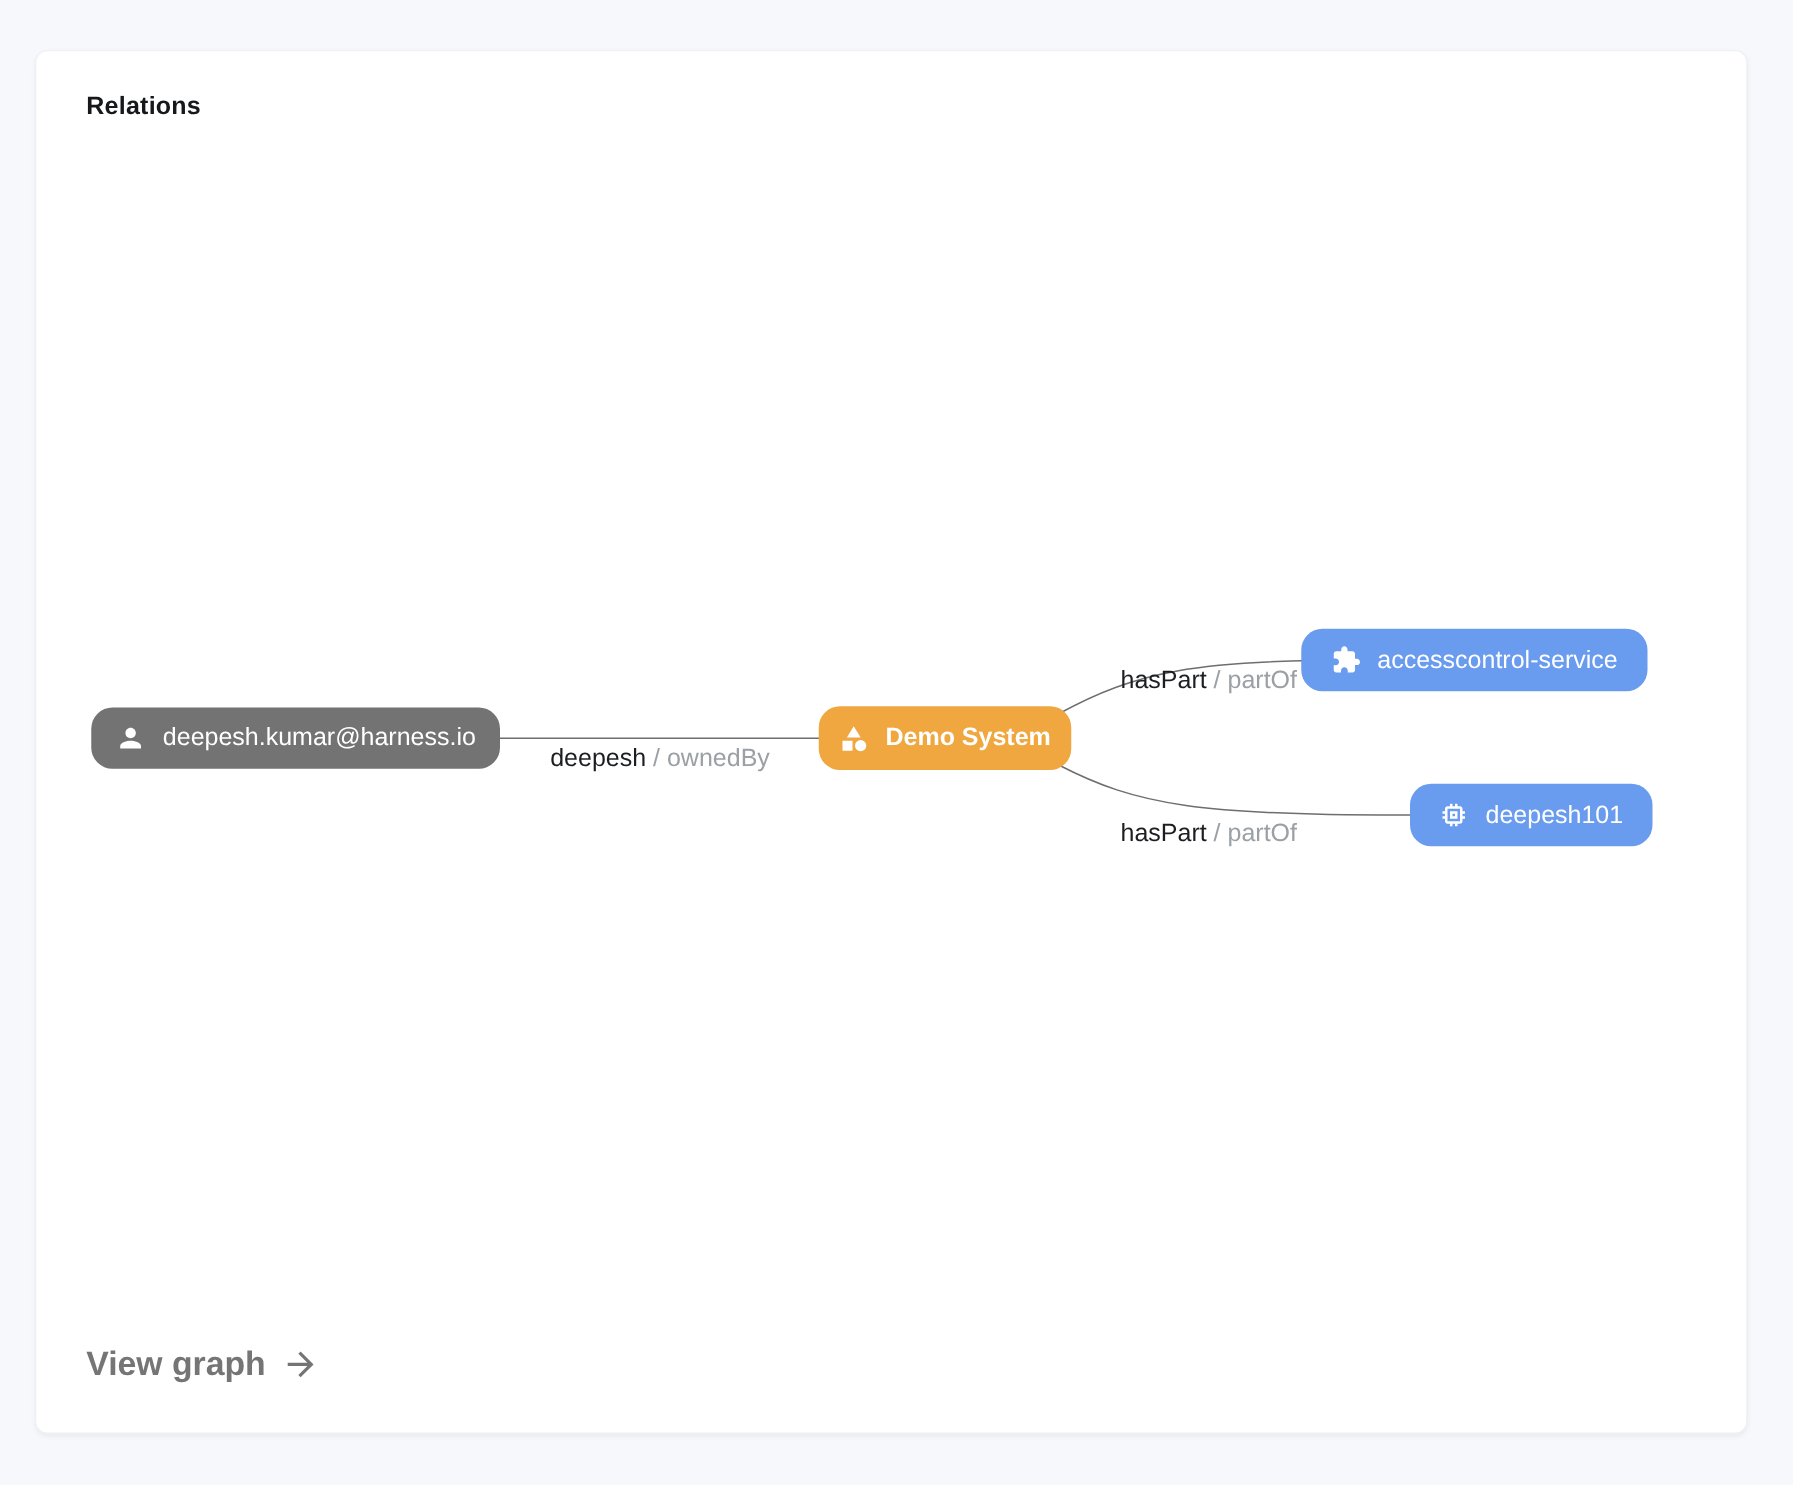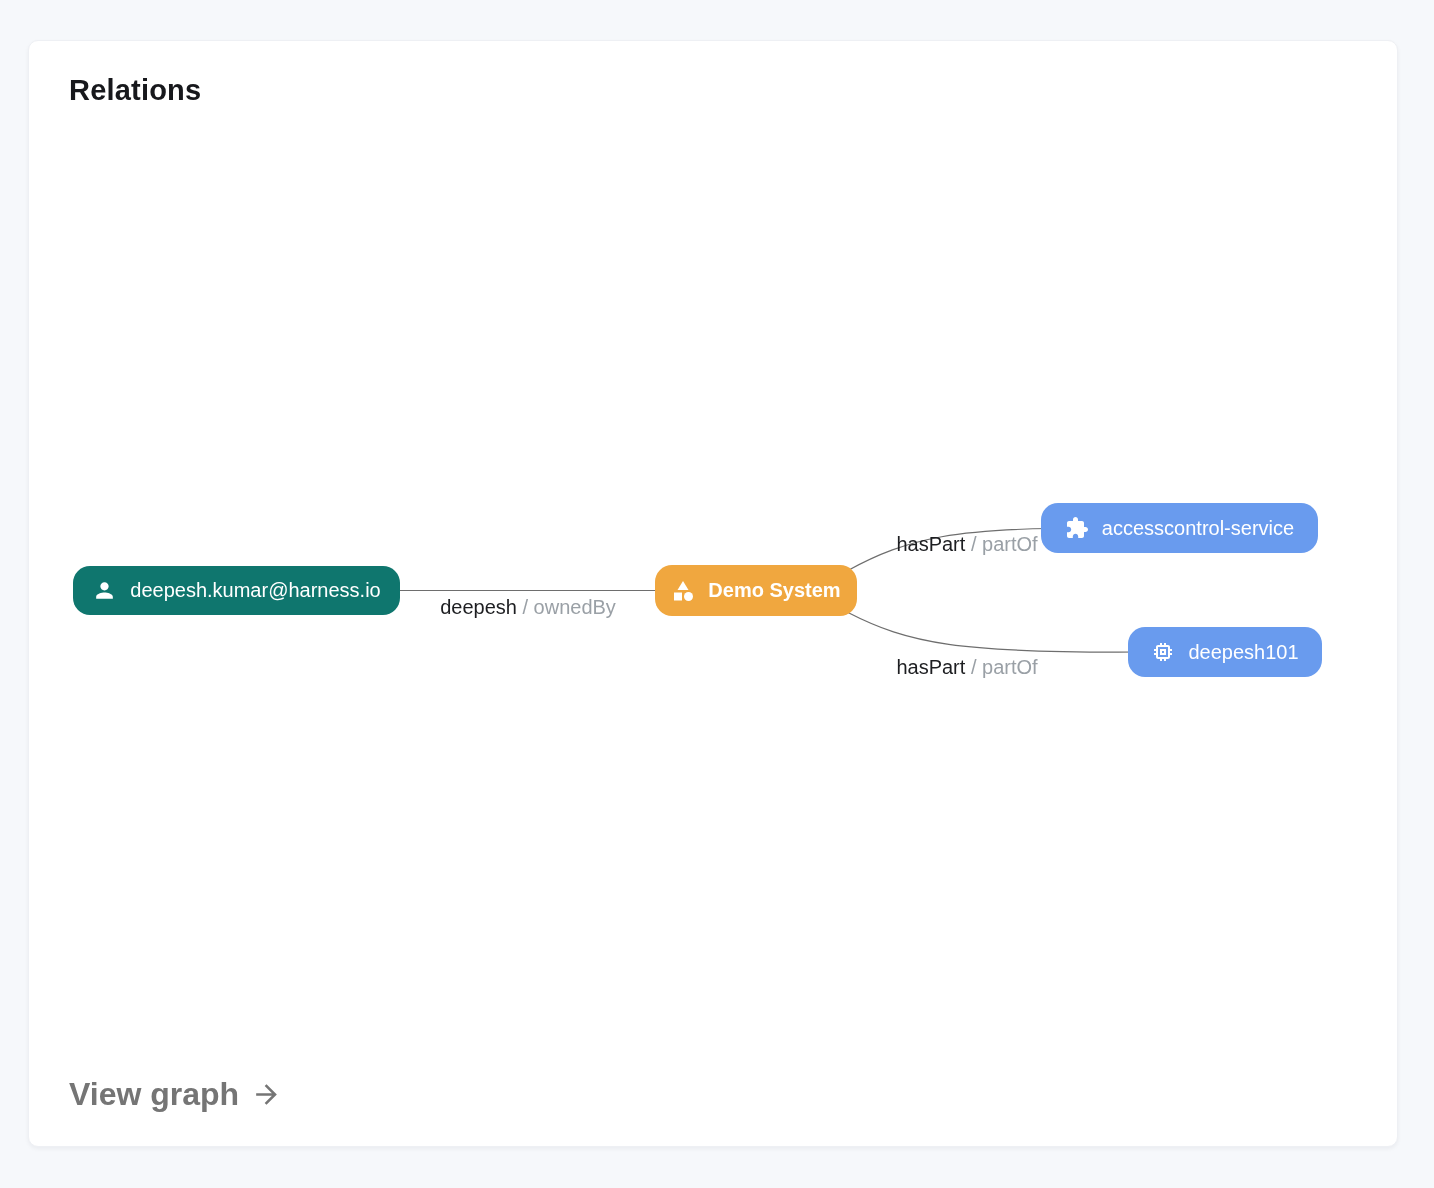--- a/index.html
+++ b/index.html
@@ -15,21 +15,21 @@
     left: 28px; top: 40px;
     width: 1370px; height: 1107px;
     background: #ffffff;
     border: 1px solid #eef0f4;
     border-radius: 10px;
     box-shadow: 0 2px 4px rgba(16,24,40,0.05);
   }
   .card-title {
     position: absolute;
     left: 40px; top: 33px;
-    font-size: 29px;
+    font-size: 20px;
     font-weight: 700;
     color: #17181c;
     letter-spacing: 0.2px;
   }
   .graph-svg {
     position: absolute;
     left: 0; top: 0;
     width: 1370px; height: 1107px;
     pointer-events: none;
   }
@@ -67,42 +67,42 @@
   .edge-label .secondary { color: #9aa0a6; }
   .edge-label-1 { left: 499px; top: 555px; }
   .edge-label-2 { left: 938px; top: 492px; }
   .edge-label-3 { left: 938px; top: 615px; }
   .view-graph {
     position: absolute;
     left: 40px; top: 1035px;
     display: inline-flex;
     align-items: center;
     gap: 12px;
-    font-size: 32px;
+    font-size: 27px;
     font-weight: 700;
     color: #757575;
     cursor: pointer;
     text-decoration: none;
   }
   .view-graph svg { display: block; }
 </style>
 </head>
 <body>
 
 <div class="card">
 
   <div class="card-title">Relations</div>
 
   <svg class="graph-svg" viewBox="0 0 1370 1107">
     <line x1="360" y1="549.5" x2="640" y2="549.5"></line>
     <path d="M 818 530 C 880 496, 928 487, 1060 487"></path>
     <path d="M 818 571 C 880 603, 930 612, 1110 611"></path>
   </svg>
 
-  <div class="node node-user" style="background: #0f766e; color: rgb(255, 255, 255);">
+  <div class="node node-user" style="background: #737373; color: rgb(255, 255, 255);">
     <span>
       <svg width="25" height="25" viewBox="0 0 24 24" fill="#ffffff">
           <path d="M12 12c2.21 0 4-1.79 4-4s-1.79-4-4-4-4 1.79-4 4 1.79 4 4 4zm0 2c-2.67 0-8 1.34-8 4v2h16v-2c0-2.66-5.33-4-8-4z"></path>
         </svg>
     </span>
     <span>deepesh.kumar@harness.io</span>
   </div>
 
   <div class="node node-system" style="background: rgb(240, 167, 63); color: rgb(255, 255, 255);">
     <span>

